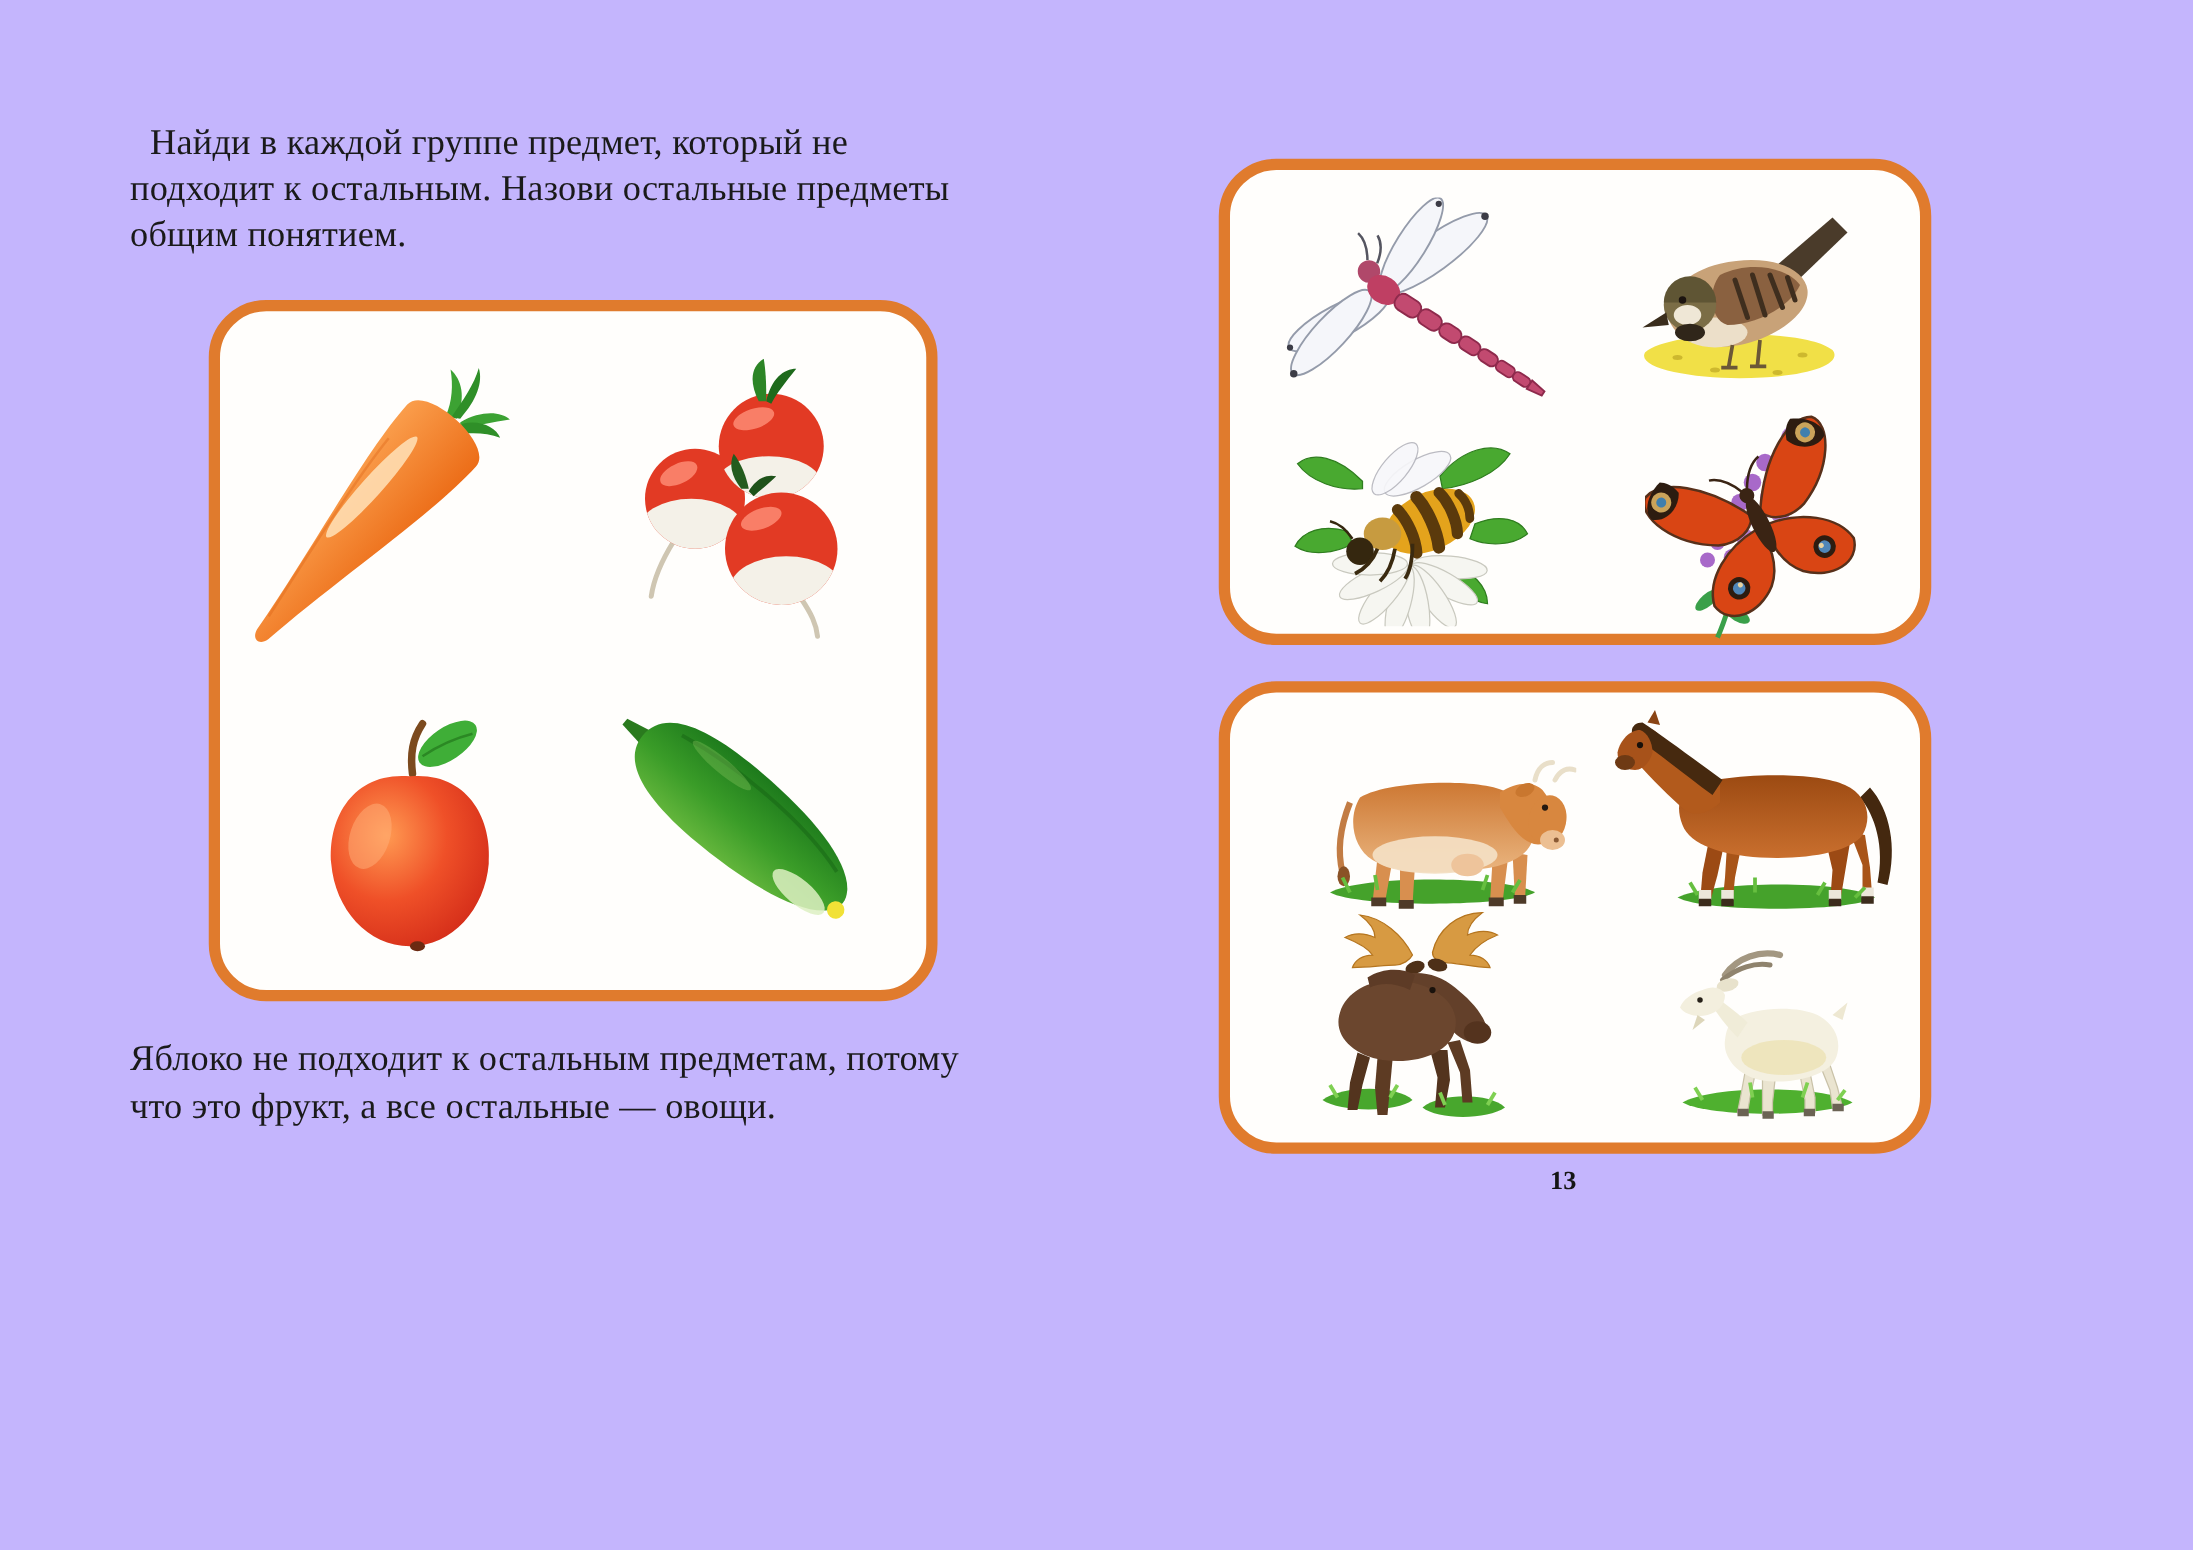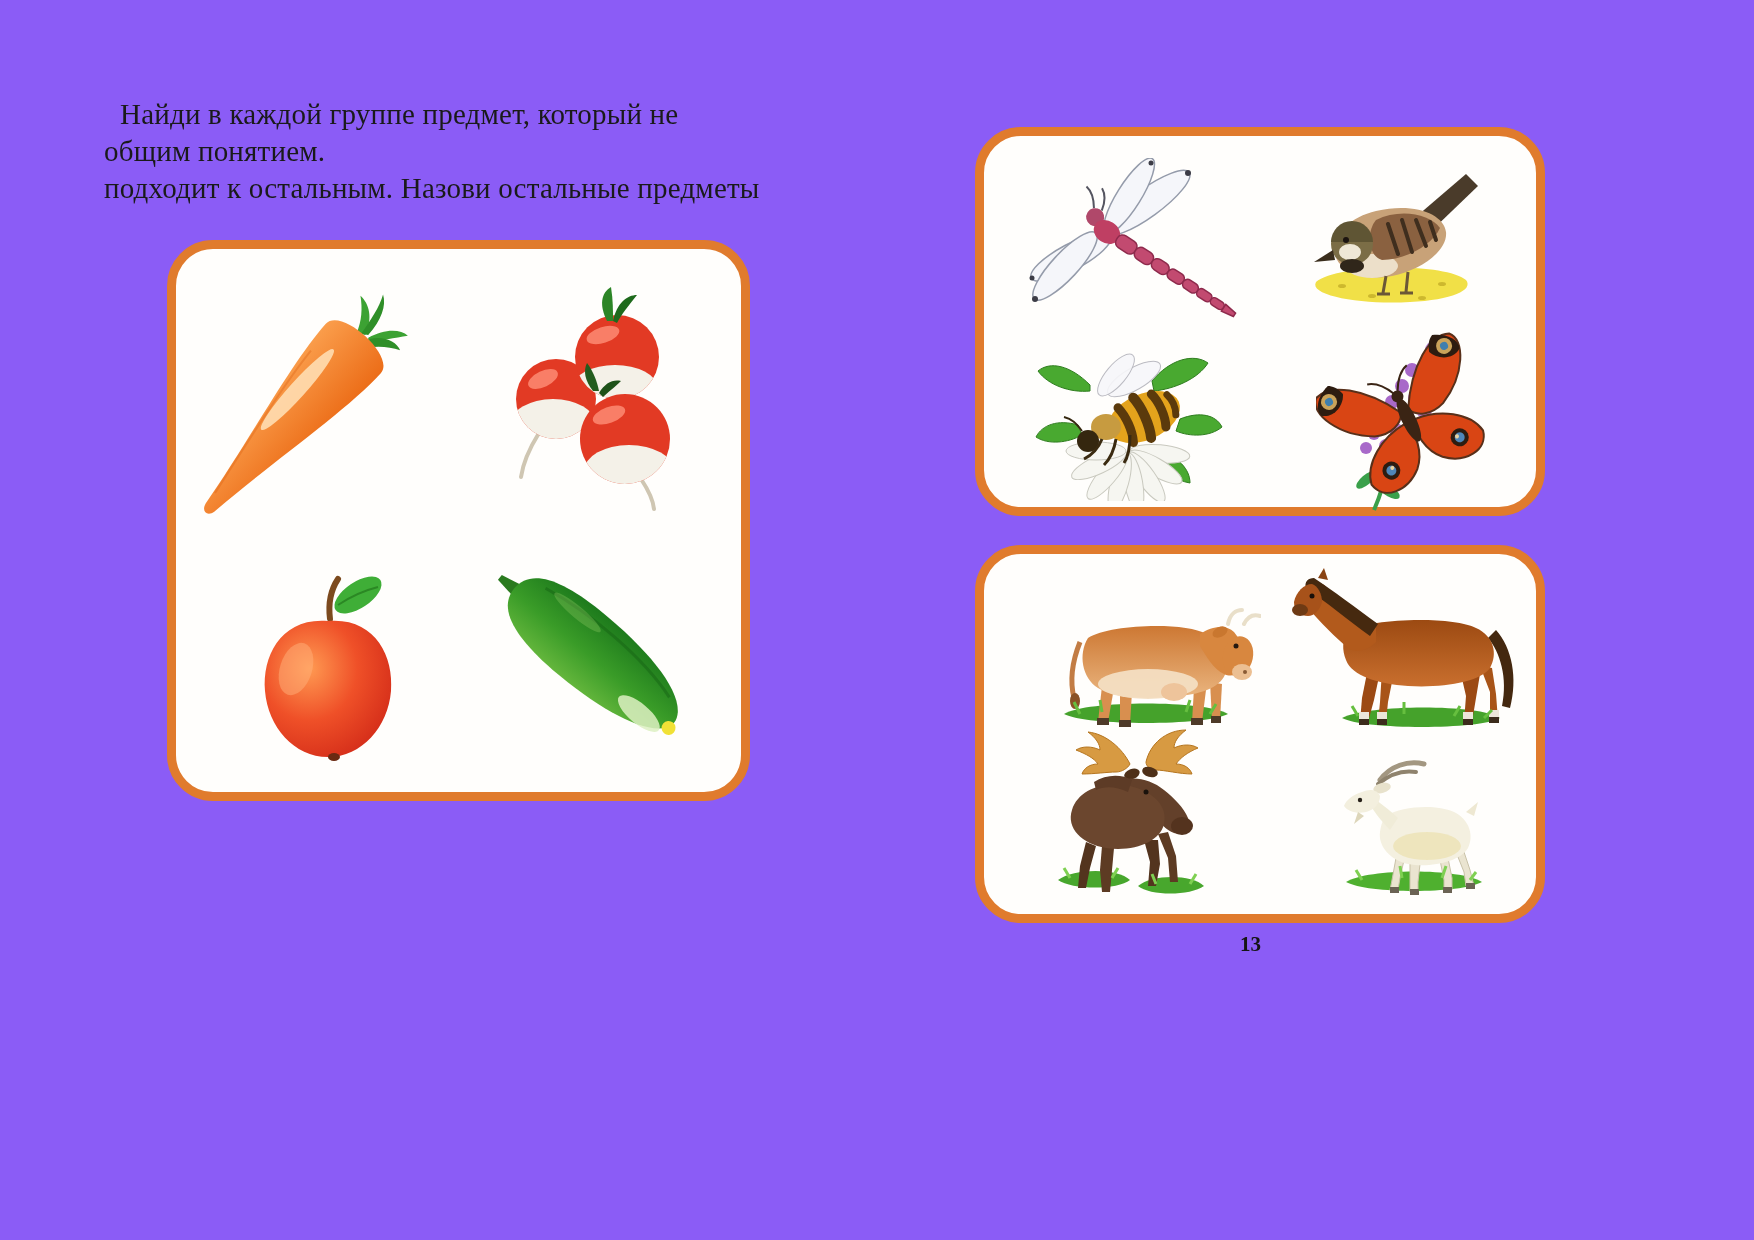--- a/index.html
+++ b/index.html
@@ -1,20 +1,20 @@
 <!DOCTYPE html>
 <html style="--frame: #e07b2d;"><head>
 <meta charset="utf-8">
 <style>
   html,body{margin:0;padding:0;}
   body{
     width:1754px;height:1240px;position:relative;background:#ffffff;
     font-family:"Liberation Serif", serif;color:#1a1a1a;overflow:hidden;
   }
-  .page{position:absolute;inset:0;background:#8b5cf6;}
+  .page{position:absolute;inset:0;background:#c4b5fd;}
   .instruction{position:absolute;left:104px;top:96px;font-size:29px;line-height:37px;letter-spacing:.2px;}
   .instruction .l0{padding-left:16px;}
   .answer{position:absolute;left:104px;top:828px;font-size:29px;line-height:38px;letter-spacing:.2px;}
   .frame{
     position:absolute;border:9px solid var(--frame,#e07b2d);border-radius:46px;
     background:#fffefc;box-sizing:border-box;
   }
   .frame-veg{left:167px;top:240px;width:583px;height:561px;}
   .frame-insects{left:975px;top:127px;width:570px;height:389px;}
   .frame-animals{left:975px;top:545px;width:570px;height:378px;}
@@ -24,22 +24,22 @@
     font-weight:bold;font-size:21px;color:#151515;
   }
 </style>
 </head>
 <body style="background: rgb(255, 255, 255);">
 
 <div class="page">
 
   <div class="instruction">
     <div class="l0">Найди в каждой группе предмет, который не</div>
+    <div>подходит к остальным. Назови остальные предметы</div>
     <div>общим понятием.</div>
-    <div>подходит к остальным. Назови остальные предметы</div>
   </div>
 
   <div class="frame frame-veg">
 
     <svg class="illus" style="left:22px;top:34px" width="235" height="275" viewBox="0 0 235 275">
       <defs>
         <linearGradient id="gcar" x1="0" y1="0" x2="1" y2="0">
           <stop offset="0" stop-color="#fa9d4b"></stop>
             <stop offset="1" stop-color="#ec6d18"></stop>
         </linearGradient>
@@ -132,20 +132,24 @@
         <path d="M-122,-2 L-100,-7 L-100,7 L-122,4 Z" fill="#2a7a1e"></path>
         <path d="M-104,0 C-104,-24 -78,-37 -24,-38 C36,-39 86,-30 101,-10 C106,-3 106,3 102,9 C88,29 38,38 -22,38 C-78,37 -104,24 -104,0 Z" fill="url(#gcu)"></path>
         <ellipse cx="72" cy="16" rx="26" ry="10" fill="#ddf0c2" opacity="0.85"></ellipse>
         <circle cx="104" cy="8" r="7" fill="#f1e136"></circle>
         <path d="M-80,-20 C-30,-30 40,-30 85,-16" stroke="#156414" stroke-width="3" fill="none" opacity="0.5"></path>
         <ellipse cx="-40" cy="-22" rx="30" ry="6" fill="#8cc860" opacity="0.35"></ellipse>
       </g>
     </svg>
   </div>
 
+  <div class="answer">
+    <div>Яблоко не подходит к остальным предметам, потому</div>
+    <div>что это фрукт, а все остальные — овощи.</div>
+  </div>
 
   <div class="frame frame-insects">
 
     <svg class="illus" style="left:45px;top:22px" width="230" height="170" viewBox="0 0 230 170">
       <g fill="#f5f6fa" stroke="#8f96a6" stroke-width="1.5" opacity="0.95">
         <ellipse cx="118" cy="45" rx="52" ry="14" transform="rotate(-36 118 45)"></ellipse>
         <ellipse cx="100" cy="38" rx="44" ry="12" transform="rotate(-58 100 38)"></ellipse>
         <ellipse cx="42" cy="99" rx="45" ry="13" transform="rotate(-28 42 99)"></ellipse>
         <ellipse cx="36" cy="108" rx="45" ry="13" transform="rotate(-47 36 108)"></ellipse>
       </g>

